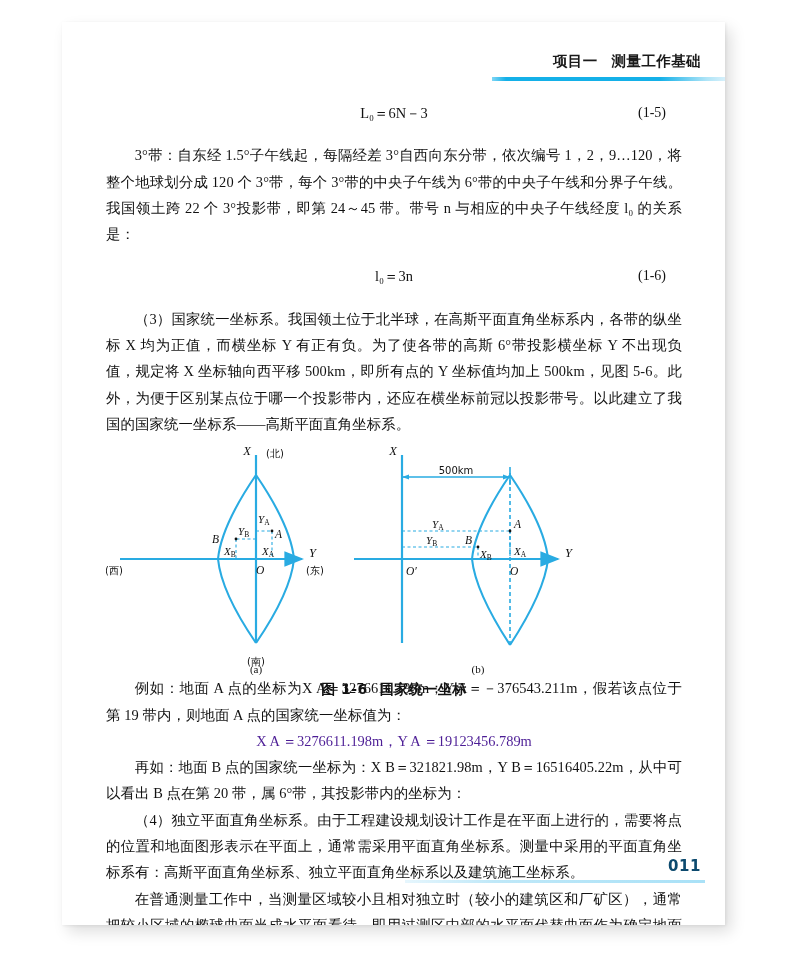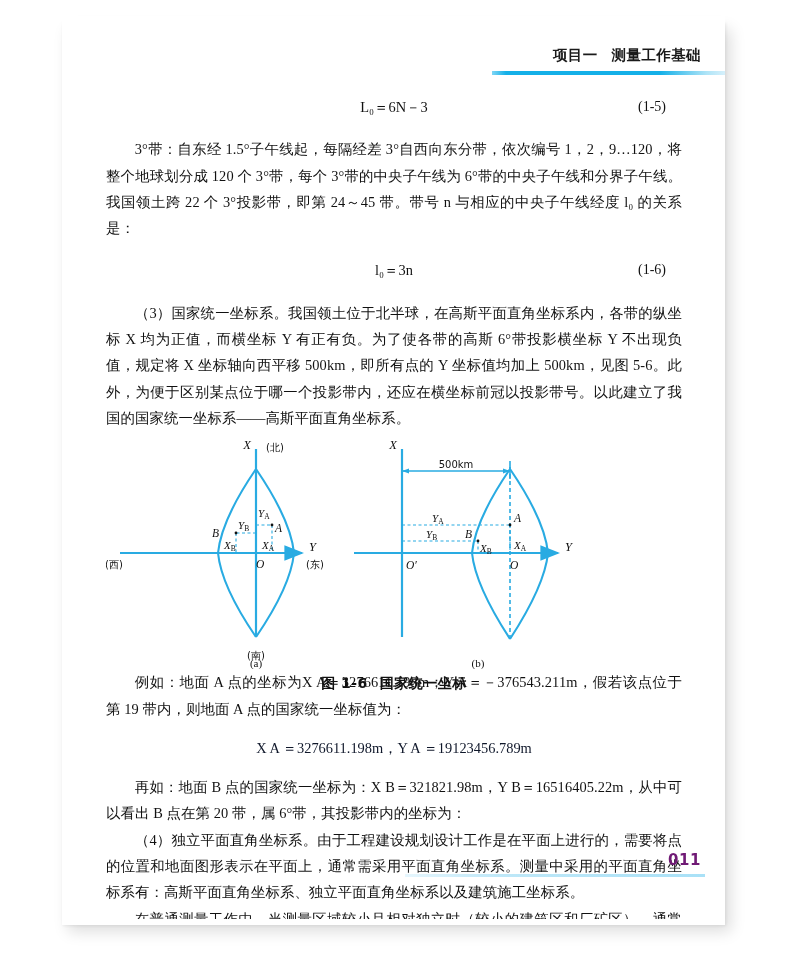--- a/index.html
+++ b/index.html
@@ -26,21 +26,21 @@
     top: 22px;
     width: 663px;
     height: 903px;
     background: #ffffff;
     box-shadow: 6px 7px 14px rgba(0,0,0,0.13), 1px 1px 3px rgba(0,0,0,0.07);
   }
 
   .page {
     position: absolute;
     left: 62px;
-    top: 16px;
+    top: 22px;
     width: 663px;
     height: 903px;
     background: #ffffff;
     overflow: hidden;
   }
 
   
   .header {
     position: absolute;
     left: 0px;
@@ -95,25 +95,25 @@
     text-align: center;
     color: #111111;
   }
   .eq .num {
     position: absolute;
     right: 0;
     top: 0;
     font-size: 14px;
   }
   .eq-center {
-    margin: 13px;
+    margin: 0;
     font-size: 14.4px;
     line-height: 26.3px;
     text-align: center;
-    color: #0f172a;
+    color: #4c1d95;
   }
 
   
   .figure {
     position: relative;
     width: 576px;
     height: 232px;
     margin: 6px 0 0 0;
   }
   .fig-caption {
@@ -134,21 +134,21 @@
     bottom: 38px;
     width: 663px;
     height: 30px;
   }
   .folio {
     position: absolute;
     right: 24px;
     top: 0px;
     font-size: 15px;
     font-weight: bold;
-    color: #701a75;
+    color: #0c4a6e;
     font-family: "DejaVu Sans", "Liberation Sans", sans-serif;
     letter-spacing: 0.6px;
   }
   .footer-rule {
     position: absolute;
     right: 20px;
     top: 23px;
     width: 300px;
     height: 3px;
     background: linear-gradient(to right, #e6f6fd 0%, #bfe8f8 30%, #a9e1f7 100%);

